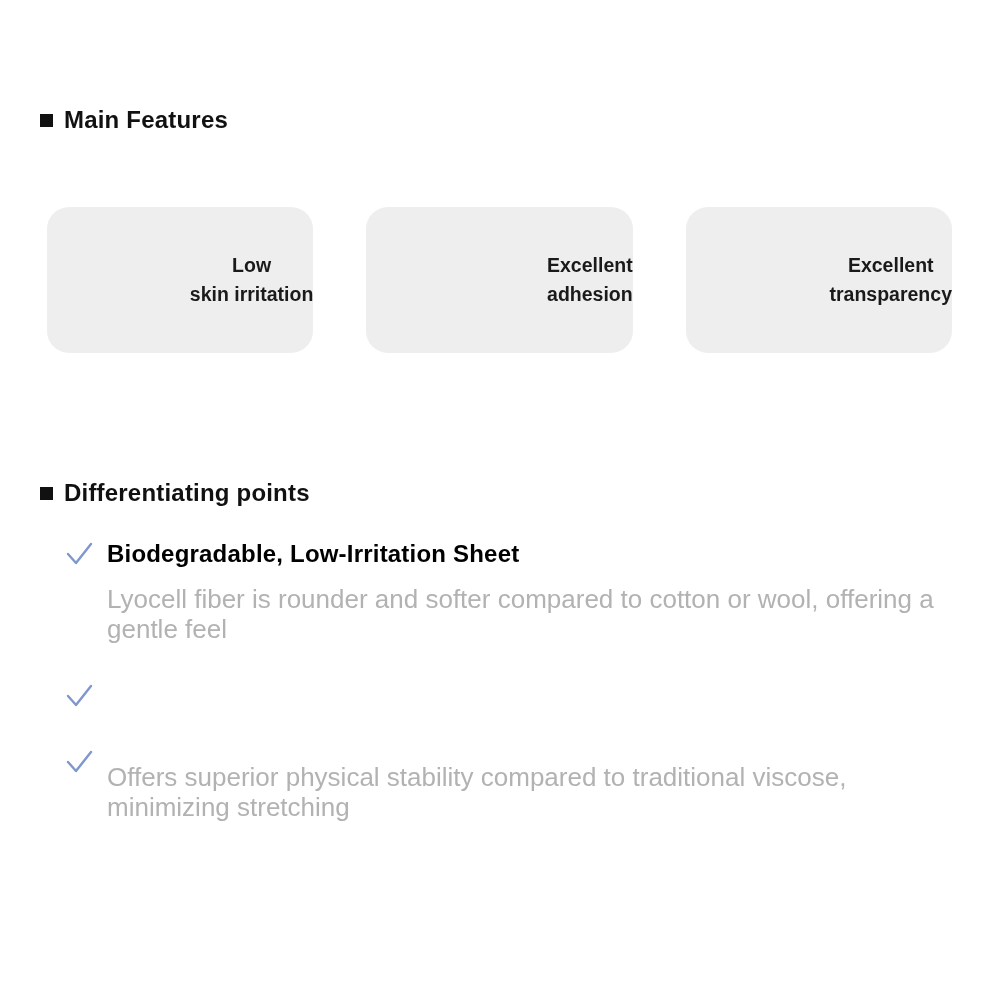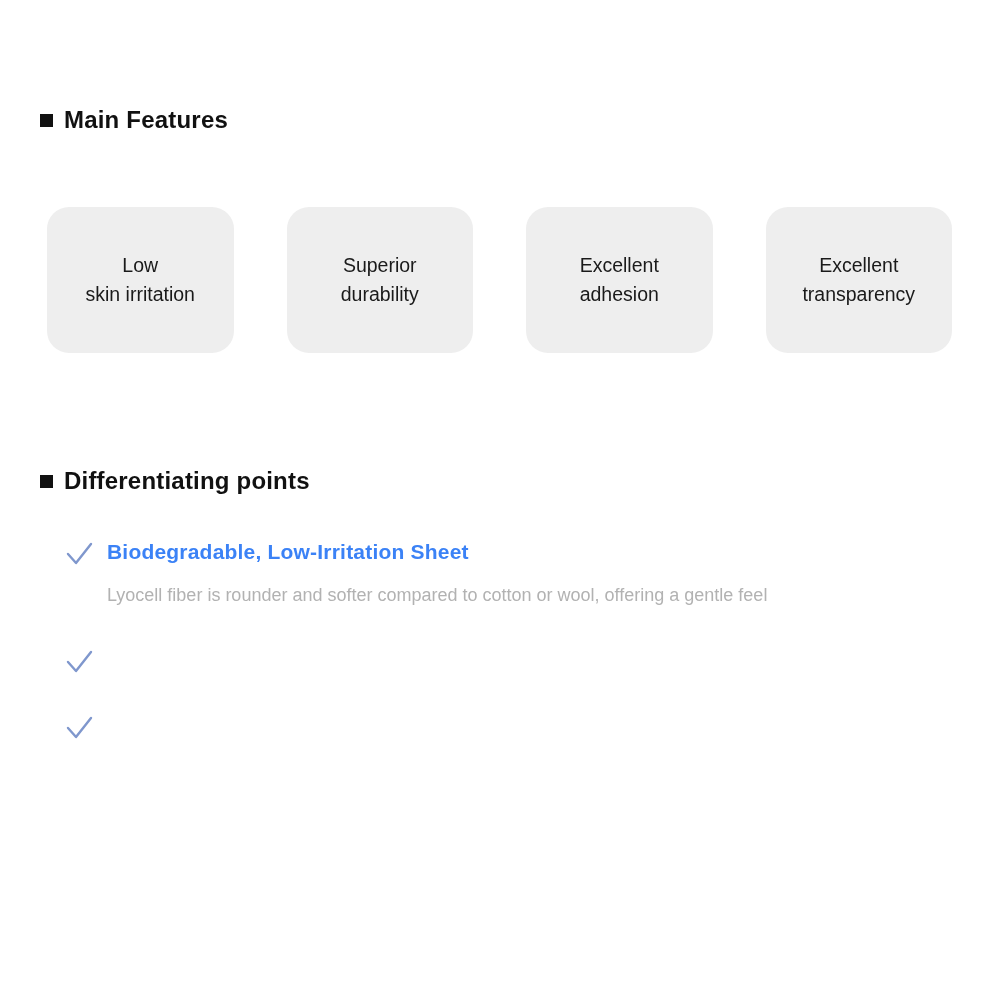--- a/index.html
+++ b/index.html
@@ -30,44 +30,45 @@
     letter-spacing: 0.2px;
   }
   .section-heading .bullet {
     width: 13px;
     height: 13px;
     background: #111111;
     display: inline-block;
     flex: 0 0 auto;
   }
   #main-features-heading { left: 40px; top: 106px; }
-  #diff-points-heading   { left: 40px; top: 467px; }
+  #diff-points-heading   { left: 40px; top: 479px; }
 
   
   .cards-row {
     position: absolute;
     left: 47px;
     top: 207px;
     width: 905px;
     display: flex;
     gap: 53px;
   }
   .feature-card {
     flex: 1 1 0;
     height: 146px;
     background: #eeeeee;
     border-radius: 22px;
     display: flex;
     align-items: center;
-    justify-content: center;
+    justify-content: flex-end;
     text-align: center;
     font-size: 19.5px;
     line-height: 29px;
     color: #1a1a1a;
     white-space: pre-line;
+    font-weight: bold;
   }
 
   
   .points-list {
     position: absolute;
     left: 64px;
     top: 538px;
     width: 888px;
     display: flex;
     flex-direction: column;
@@ -79,52 +80,48 @@
     gap: 13px;
   }
   .check-icon {
     flex: 0 0 auto;
     width: 30px;
     height: 30px;
     margin-top: 0px;
   }
   .point-body { flex: 1 1 auto; }
   .point-title {
-    font-size: 21px;
+    font-size: 24px;
     font-weight: 700;
-    color: #3b82f6;
+    color: #000000;
     margin: 2px 0 8px 0;
     letter-spacing: 0.2px;
   }
   .point-desc {
-    font-size: 18px;
+    font-size: 26px;
     line-height: 30px;
     color: #b2b2b2;
     max-width: 845px;
     margin-top: 16px;
   }
 </style>
 </head>
 <body>
 
 <div class="page">
 
   <div class="section-heading" id="main-features-heading">
     <span class="bullet"></span>
     <span>Main Features</span>
   </div>
 
   <div class="cards-row">
     <div class="feature-card">
       <span>Low
 skin irritation</span>
-    </div>
-    <div class="feature-card">
-      <span>Superior
-durability</span>
     </div>
     <div class="feature-card">
       <span>Excellent
 adhesion</span>
     </div>
     <div class="feature-card">
       <span>Excellent
 transparency</span>
     </div>
   </div>
@@ -152,18 +149,19 @@
       </svg>
       <div class="point-body">
       </div>
     </div>
 
     <div class="point-item">
       <svg class="check-icon" viewBox="0 0 30 30" aria-hidden="true">
         <polyline points="4,16 12,25 27,6" fill="none" stroke="#7f97cd" stroke-width="2.4" stroke-linecap="round" stroke-linejoin="round"></polyline>
       </svg>
       <div class="point-body">
+        <div class="point-desc">Offers superior physical stability compared to traditional viscose, minimizing stretching</div>
       </div>
     </div>
 
   </div>
 
 </div>
 
 </body></html>

